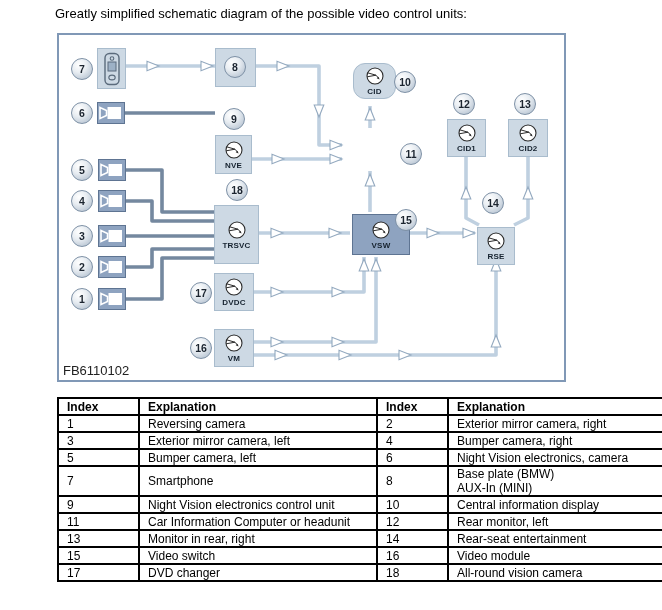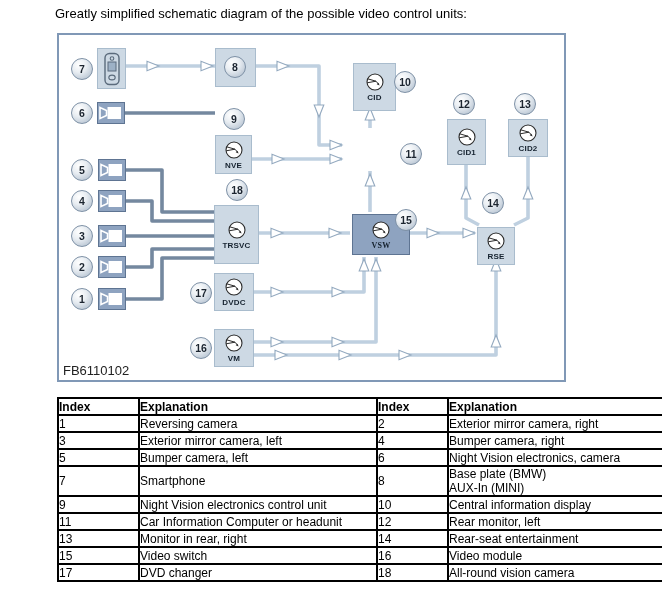--- a/index.html
+++ b/index.html
@@ -15,21 +15,21 @@
   .dark{background:#8ea3c0;border:1.5px solid #5e7492;}
   .cam{background:#8ea3c0;border:1.5px solid #5e7492;}
   .node .lbl{font-size:8px;font-weight:bold;color:#15222f;letter-spacing:.2px;
              margin-top:1px;white-space:nowrap;}
   .badge{position:absolute;width:22px;height:22px;border-radius:50%;
          background:radial-gradient(circle at 35% 30%, #ffffff 0%, #e8edf2 40%, #c2cdd9 75%, #a8b6c4 100%);
          border:1.5px solid #7e91a6;box-sizing:border-box;display:flex;
          align-items:center;justify-content:center;font-size:10.5px;font-weight:bold;color:#1c2530;}
   .figcode{position:absolute;left:4px;bottom:2px;font-size:13px;color:#222;}
   .tbl{position:absolute;left:10px;top:397px;border-collapse:collapse;table-layout:fixed;}
-  .tbl th,.tbl td{border:2px solid #000;font-size:12px;padding:0 0;height:15px;
+  .tbl th,.tbl td{border:2px solid #000;font-size:12px;padding:0 8px;height:15px;
                   text-align:left;vertical-align:middle;white-space:pre-line;overflow:hidden;}
   .tbl th{font-weight:bold;}
   .c1{width:81px;}.c2{width:238px;}.c3{width:71px;}.c4{width:240px;}
 </style>
 </head>
 <body>
 
 <div class="page">
   <div class="title">Greatly simplified schematic diagram of the possible video control units:</div>
 
@@ -164,48 +164,48 @@
     </div>
     <div class="node light" style="left:155px;top:294px;width:40px;height:38px;">
       <svg width="22" height="20" viewBox="0 0 22 20">
           <circle cx="11" cy="10" r="8" fill="#fff" stroke="#2b2b2b" stroke-width="1.1"></circle>
           <path d="M3.6 6.8 L12 9.2 L3.2 10.8" fill="none" stroke="#2b2b2b" stroke-width="1"></path>
           <line x1="12" y1="9.2" x2="14.6" y2="12.2" stroke="#2b2b2b" stroke-width="1"></line>
           <polygon points="15.6,13.4 12.7,12.3 14.4,10.7" fill="#2b2b2b"></polygon>
         </svg>
       <span class="lbl">VM</span>
     </div>
-    <div class="node light" style="left:294px;top:28px;width:43px;height:48px;">
+    <div class="node light" style="left:294px;top:28px;width:43px;height:36px;border-radius:12px;">
       <svg width="22" height="20" viewBox="0 0 22 20">
           <circle cx="11" cy="10" r="8" fill="#fff" stroke="#2b2b2b" stroke-width="1.1"></circle>
           <path d="M3.6 6.8 L12 9.2 L3.2 10.8" fill="none" stroke="#2b2b2b" stroke-width="1"></path>
           <line x1="12" y1="9.2" x2="14.6" y2="12.2" stroke="#2b2b2b" stroke-width="1"></line>
           <polygon points="15.6,13.4 12.7,12.3 14.4,10.7" fill="#2b2b2b"></polygon>
         </svg>
       <span class="lbl">CID</span>
     </div>
-    <div class="node dark" style="left:293px;top:179px;width:58px;height:41px;font-family:Liberation Serif, serif;">
+    <div class="node dark" style="left:293px;top:179px;width:58px;height:41px;">
       <svg width="22" height="20" viewBox="0 0 22 20">
           <circle cx="11" cy="10" r="8" fill="#fff" stroke="#2b2b2b" stroke-width="1.1"></circle>
           <path d="M3.6 6.8 L12 9.2 L3.2 10.8" fill="none" stroke="#2b2b2b" stroke-width="1"></path>
           <line x1="12" y1="9.2" x2="14.6" y2="12.2" stroke="#2b2b2b" stroke-width="1"></line>
           <polygon points="15.6,13.4 12.7,12.3 14.4,10.7" fill="#2b2b2b"></polygon>
         </svg>
       <span class="lbl">VSW</span>
     </div>
     <div class="node light" style="left:418px;top:192px;width:38px;height:38px;text-align:center;">
       <svg width="22" height="20" viewBox="0 0 22 20">
           <circle cx="11" cy="10" r="8" fill="#fff" stroke="#2b2b2b" stroke-width="1.1"></circle>
           <path d="M3.6 6.8 L12 9.2 L3.2 10.8" fill="none" stroke="#2b2b2b" stroke-width="1"></path>
           <line x1="12" y1="9.2" x2="14.6" y2="12.2" stroke="#2b2b2b" stroke-width="1"></line>
           <polygon points="15.6,13.4 12.7,12.3 14.4,10.7" fill="#2b2b2b"></polygon>
         </svg>
       <span class="lbl">RSE</span>
     </div>
-    <div class="node light" style="left:388px;top:84px;width:39px;height:46px;">
+    <div class="node light" style="left:388px;top:84px;width:39px;height:38px;">
       <svg width="22" height="20" viewBox="0 0 22 20">
           <circle cx="11" cy="10" r="8" fill="#fff" stroke="#2b2b2b" stroke-width="1.1"></circle>
           <path d="M3.6 6.8 L12 9.2 L3.2 10.8" fill="none" stroke="#2b2b2b" stroke-width="1"></path>
           <line x1="12" y1="9.2" x2="14.6" y2="12.2" stroke="#2b2b2b" stroke-width="1"></line>
           <polygon points="15.6,13.4 12.7,12.3 14.4,10.7" fill="#2b2b2b"></polygon>
         </svg>
       <span class="lbl">CID1</span>
     </div>
     <div class="node light" style="left:449px;top:84px;width:40px;height:38px;">
       <svg width="22" height="20" viewBox="0 0 22 20">

